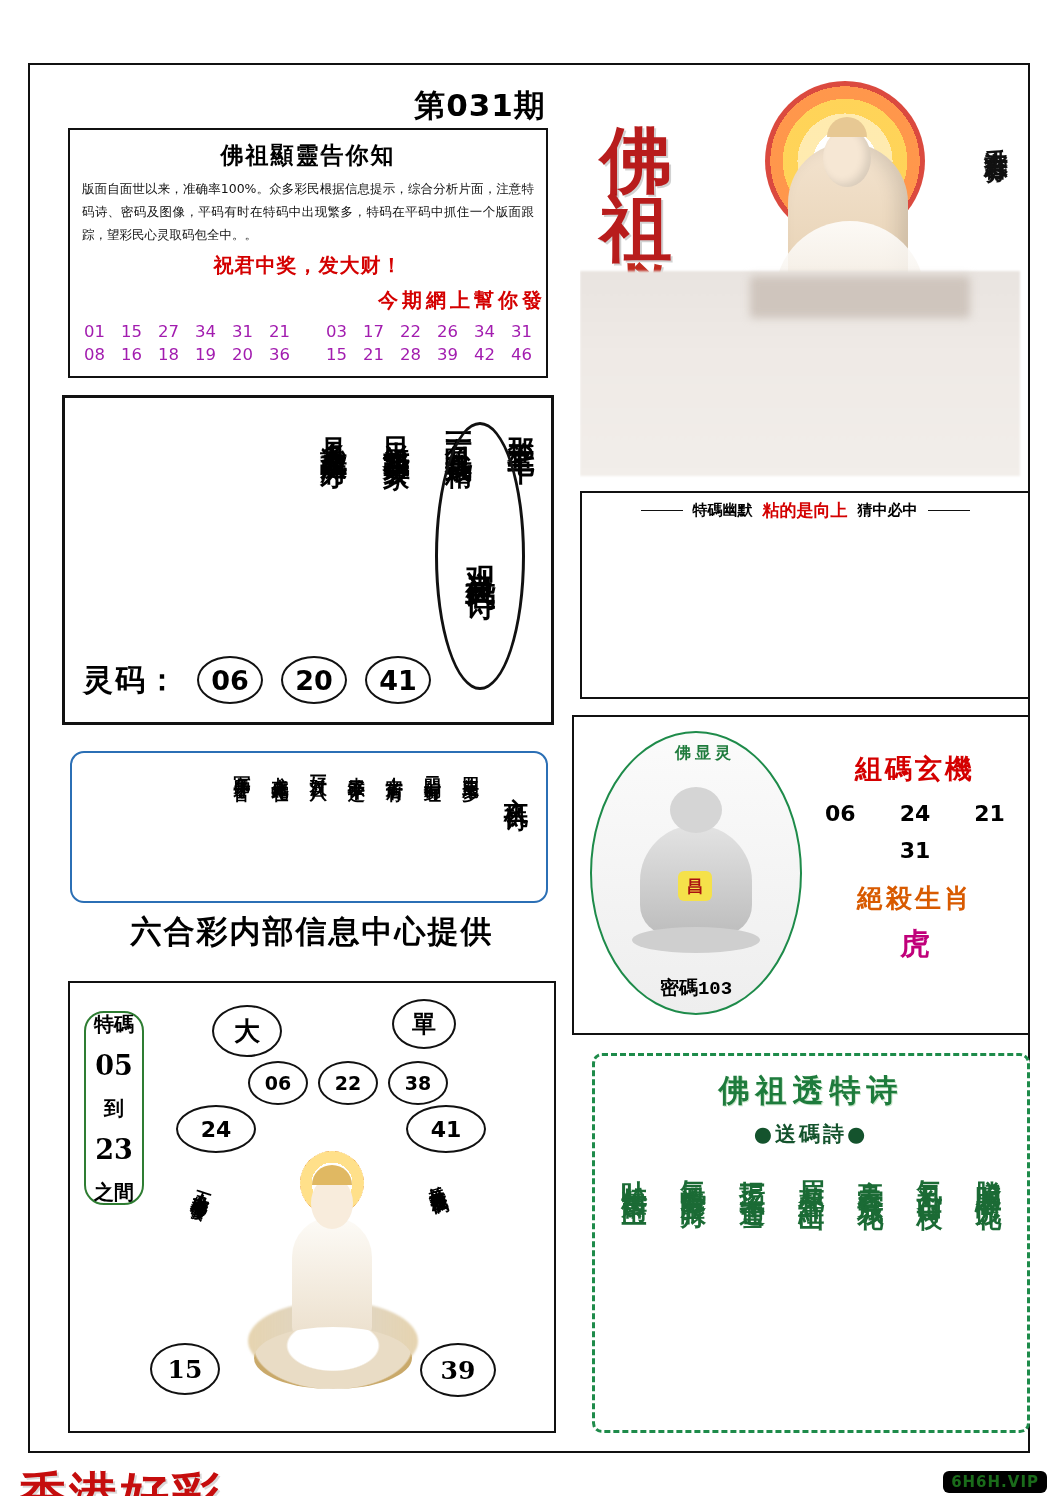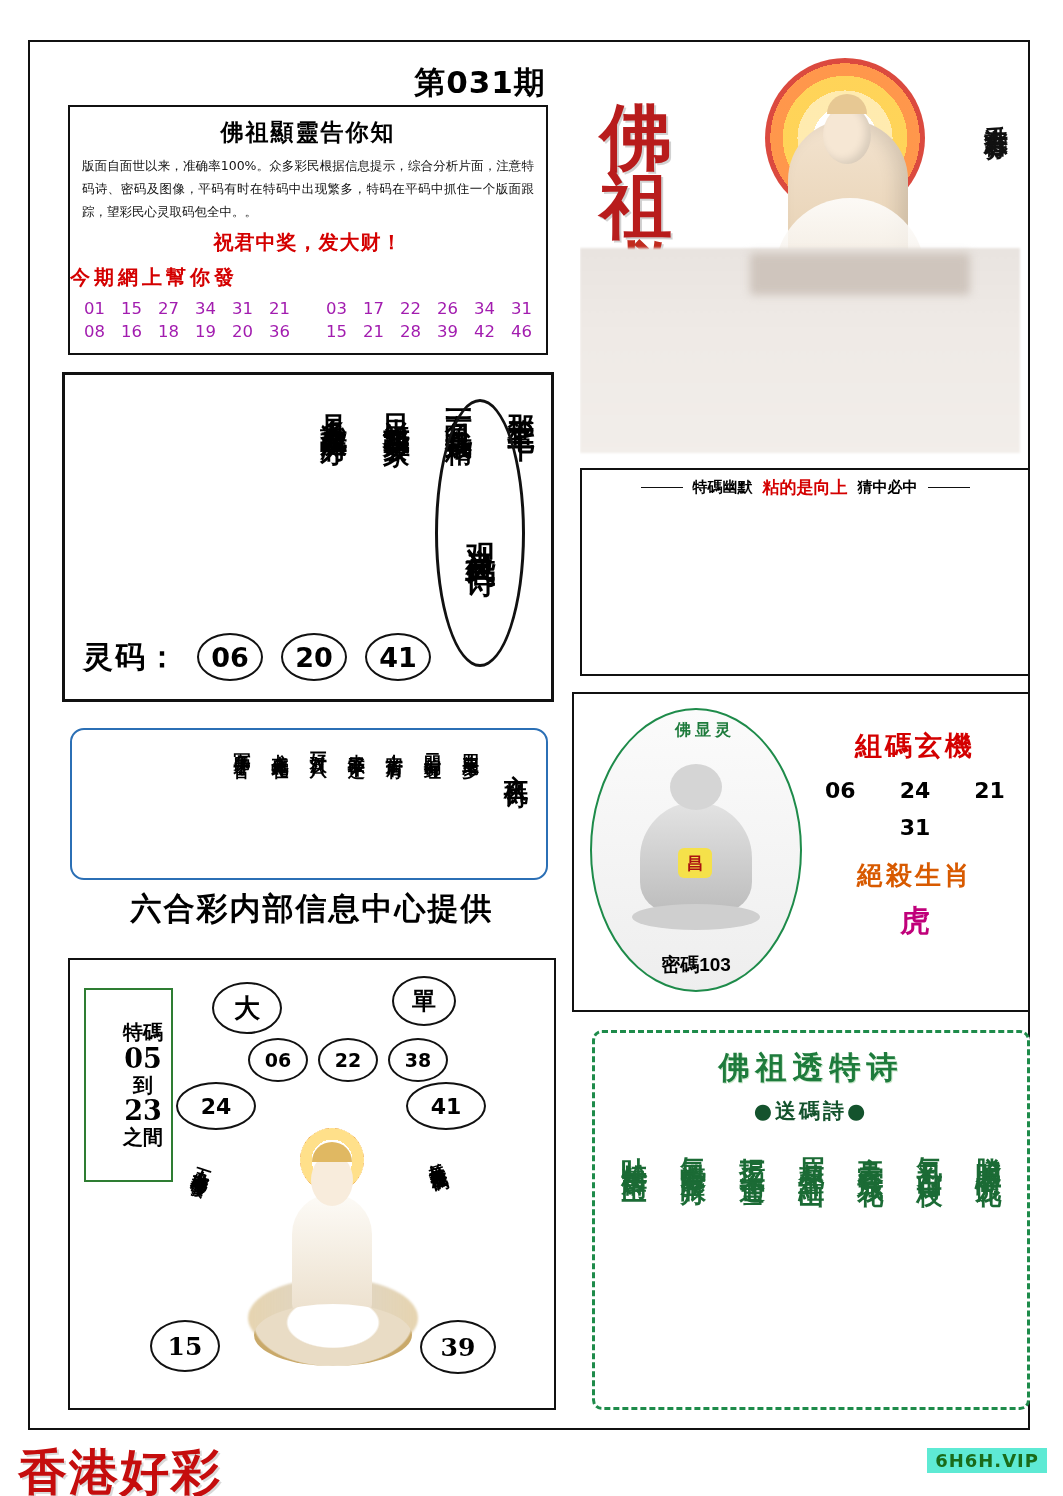--- a/index.html
+++ b/index.html
@@ -2,21 +2,21 @@
 <html><head>
 <meta charset="utf-8">
 <style>
   html,body{margin:0;padding:0;}
   body{
     width:1063px;height:1496px;
     background:#ffffff;
     font-family:"DejaVu Sans","Liberation Sans",sans-serif;
     position:relative;overflow:hidden;
   }
-  .page{position:absolute;inset:0;}
+  .page{position:absolute;inset:0;margin-top:23px;}
   .outer-frame{
     position:absolute;left:28px;top:40px;width:1002px;height:1390px;
     border:2px solid #111;box-sizing:border-box;
   }
   
   .issue-title{
     position:absolute;left:340px;top:62px;width:280px;
     text-align:center;font-size:31px;font-weight:bold;color:#000;
     font-family:"DejaVu Sans","Liberation Sans",sans-serif;
     letter-spacing:1px;
@@ -32,21 +32,21 @@
   }
   .notice-body{
     font-size:12.5px;line-height:1.85;color:#111;
     padding:6px 12px 0 12px;text-align:justify;
   }
   .notice-red1{
     text-align:center;color:#d40000;font-size:20px;font-weight:bold;
     margin-top:6px;letter-spacing:1px;
   }
   .notice-red2{
-    text-align:left;color:#d40000;font-size:20px;font-weight:bold;
+    text-align:right;color:#d40000;font-size:20px;font-weight:bold;
     margin-top:8px;letter-spacing:4px;
   }
   .num-grid{
     margin-top:8px;display:flex;justify-content:space-between;padding:0 14px;
   }
   .num-col{width:46%;}
   .num-row{
     display:flex;justify-content:space-between;
     color:#a21caf;font-size:16.5px;font-weight:normal;margin-bottom:4px;
     font-family:"DejaVu Sans","Liberation Sans",sans-serif;
@@ -170,25 +170,24 @@
     font-family:"DejaVu Serif","Liberation Serif",serif;
     font-size:31px;font-weight:bold;letter-spacing:2px;color:#000;
   }
   
   .bottom-box{
     position:absolute;left:68px;top:958px;width:488px;height:452px;
     border:2px solid #111;box-sizing:border-box;background:#fff;overflow:hidden;
   }
   .tema-left{
     position:absolute;left:14px;top:28px;width:56px;height:190px;
-    border:2px solid #2e7d32;border-radius:0;
-    display:flex;flex-direction:column;align-items:center;justify-content:center;
+    border:2px solid #2e7d32;border-radius:20px;
+    display:flex;flex-direction:column;align-items:center;justify-content:space-between;
     font-family:"DejaVu Serif","Liberation Serif",serif;font-weight:bold;
     line-height:1.12;
-    padding-left:29px;
   }
   .tema-left .zh{font-size:20px;}
   .tema-left .nm{font-size:27px;}
   .oval-sm{
     position:absolute;border:2px solid #111;border-radius:50%;
     display:flex;align-items:center;justify-content:center;
     font-size:19px;font-weight:bold;background:#fff;
     font-family:"DejaVu Sans","Liberation Sans",sans-serif;
   }
   .oval-lg{
@@ -251,21 +250,21 @@
   }
   .buddha2{
     position:absolute;left:34px;top:54px;width:140px;height:170px;
   }
   .b2-head{position:absolute;left:44px;top:0;width:52px;height:46px;border-radius:50%;background:#d5d5d5;}
   .b2-body{position:absolute;left:14px;top:38px;width:112px;height:110px;border-radius:56px 56px 30px 30px;background:linear-gradient(180deg,#e3e3e3,#bdbdbd);}
   .b2-belly{position:absolute;left:52px;top:84px;width:34px;height:30px;border-radius:6px;background:#f5e14a;display:flex;align-items:center;justify-content:center;font-size:17px;font-weight:bold;color:#a11;}
   .b2-base{position:absolute;left:6px;top:140px;width:128px;height:26px;border-radius:50%;background:#cfcfcf;}
   .mima{
     position:absolute;left:0;bottom:12px;width:208px;text-align:center;
-    font-family:Liberation Sans, sans-serif;font-size:19px;font-weight:bold;
+    font-family:Liberation Mono, monospace;font-size:19px;font-weight:bold;
   }
   .zuma-right{position:absolute;left:232px;top:18px;width:218px;height:282px;}
   .zuma-h{
     text-align:center;font-family:"DejaVu Serif","Liberation Serif",serif;
     font-size:27px;font-weight:bold;color:#d40000;letter-spacing:3px;margin-top:16px;
   }
   .zuma-nums{
     margin-top:14px;display:flex;flex-wrap:wrap;justify-content:center;gap:12px 44px;
     font-size:22px;font-weight:bold;font-family:"DejaVu Sans","Liberation Sans",sans-serif;
   }
@@ -315,22 +314,22 @@
     text-shadow:2px 2px 0 rgba(0,0,0,.15);
   }
   .foot-en{
     position:absolute;left:310px;top:2px;
     font-family:"DejaVu Sans","Liberation Sans",sans-serif;
     font-size:56px;font-weight:bold;color:#c50d0d;letter-spacing:1px;
     text-shadow:2px 2px 0 rgba(0,0,0,.15);
   }
   .foot-badge{
     position:absolute;right:16px;top:30px;
-    background:#5eead4;color:#1a6b1a;font-weight:bold;font-size:18px;
-    padding:2px 8px;border-radius:0;letter-spacing:1px;
+    background:#000000;color:#1a6b1a;font-weight:bold;font-size:15px;
+    padding:2px 8px;border-radius:6px;letter-spacing:1px;
   }
 </style>
 </head>
 <body>
 
 <div class="page">
   <div class="outer-frame"></div>
 
   <div class="issue-title">第031期</div>
 

